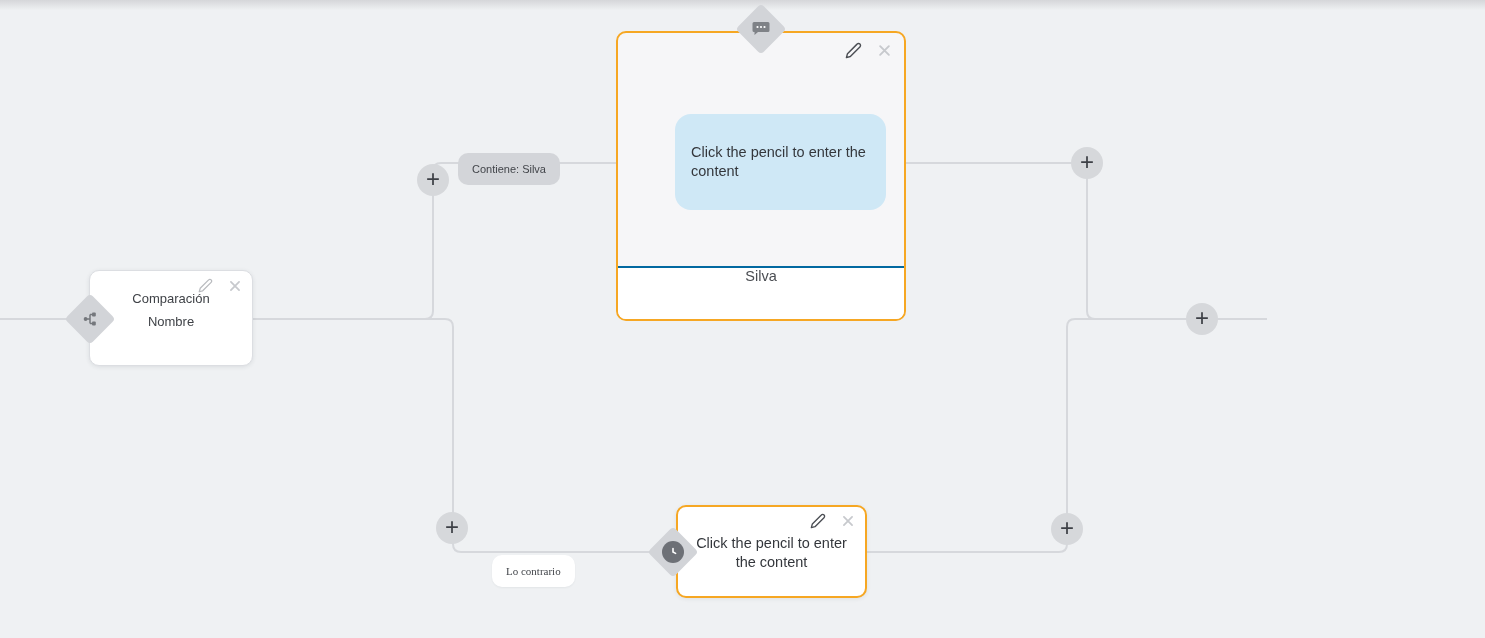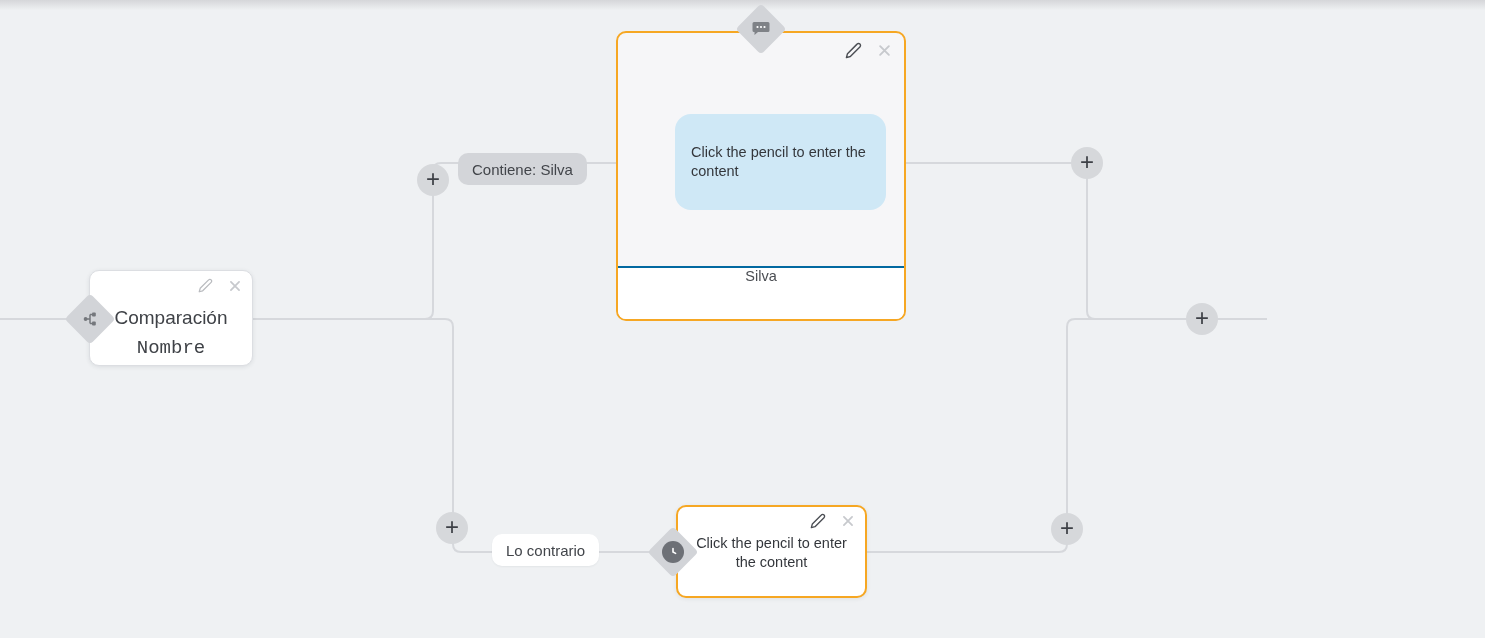--- a/index.html
+++ b/index.html
@@ -70,24 +70,24 @@
   }
   .node-footer {
     position: absolute; left: 0; bottom: 0; width: 100%; height: 53px;
     background: #ffffff;
     border-top: 2px solid #0369a1;
     border-radius: 0 0 8px 8px;
     display: flex; align-items: flex-start; justify-content: center;
     font-size: 14.5px; color: #4a4d52;
   }
   .condition-text {
-    padding-top: 36px; text-align: center;
-    font-size: 19px; color: #3f4247;
-  }
-  .condition-text .line2 { margin-top: 8px; font-family: Liberation Mono, monospace; }
+    padding-top: 20px; text-align: center;
+    font-size: 13px; color: #3f4247;
+  }
+  .condition-text .line2 { margin-top: 8px; }
   .action-text {
     padding: 27px 18px 0 18px; text-align: center;
     font-size: 14.5px; line-height: 19px; color: #34373c;
   }
 
   
   .diamond {
     position: absolute; width: 36px; height: 36px;
     background: #d2d4d8;
     transform: rotate(45deg);
@@ -119,25 +119,25 @@
   .plus-b { left: 436px;  top: 512px; }
   .plus-c { left: 1071px; top: 147px; }
   .plus-d { left: 1051px; top: 513px; }
   .plus-e { left: 1186px; top: 303px; }
 
   
   .edge-pill {
     position: absolute; height: 20px; padding: 16px 14px;
     border-radius: 10px;
     display: flex; align-items: center; justify-content: center;
-    font-size: 15px; color: #42454a;
+    font-size: 11px; color: #42454a;
     z-index: 5; white-space: nowrap;
   }
   .pill-gray  { left: 458px; top: 153px; background: #d3d5d9; }
-  .pill-white { left: 492px; top: 534px; background: #ffffff; box-shadow: 0 1px 2px rgba(40,45,55,0.06); }
+  .pill-white { left: 492px; top: 555px; background: #ffffff; box-shadow: 0 1px 2px rgba(40,45,55,0.06); font-family: Liberation Serif, serif; }
 </style>
 </head>
 <body>
 
 <div id="canvas">
 
   <div class="top-shade"></div>
 
   <svg class="edges" width="1485" height="638">
     <path d="M0 319 H89"></path>

